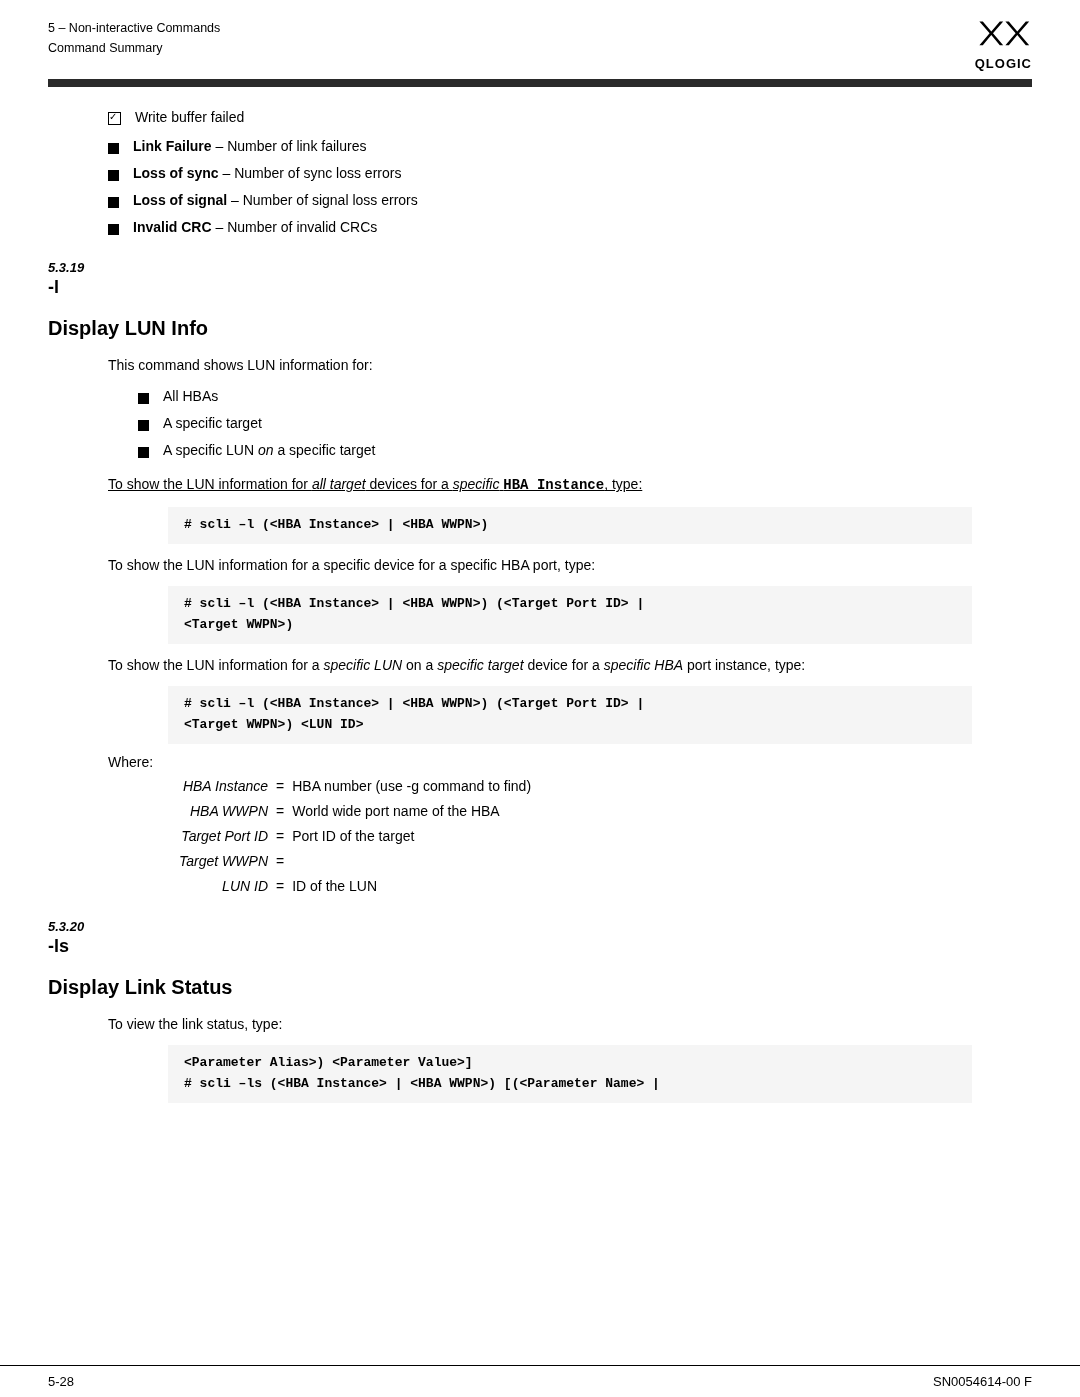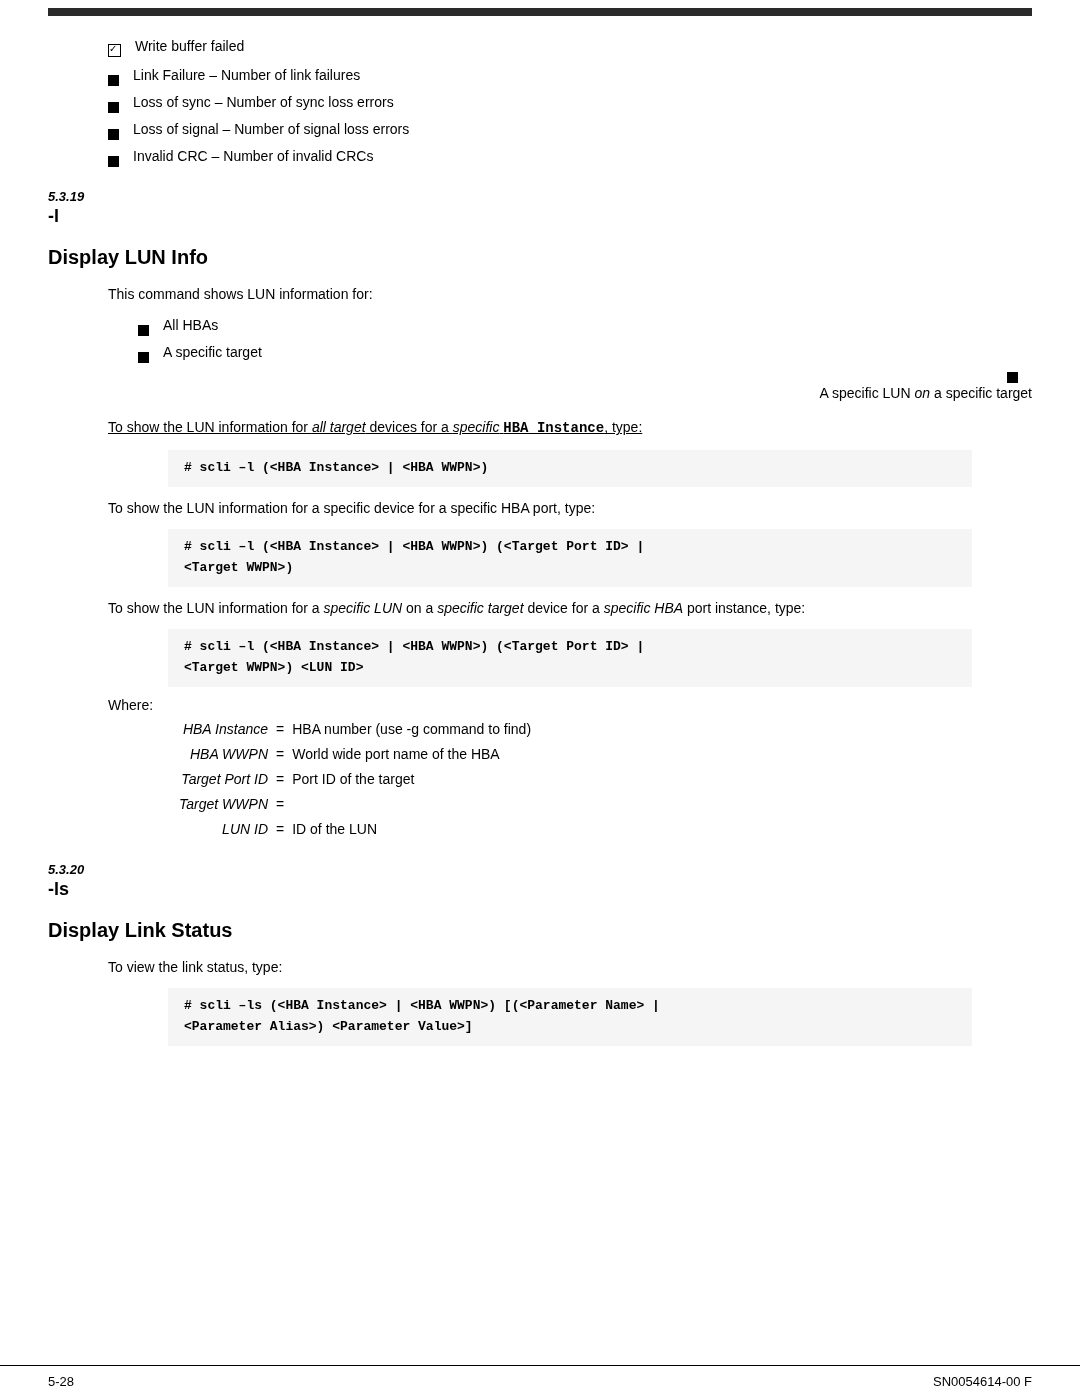--- a/index.html
+++ b/index.html
@@ -56,21 +56,21 @@
     .content {
       padding: 20px 48px 0 48px;
       flex: 1;
     }
     
     .bullet-section {
       margin-bottom: 8px;
     }
     .bullet-item {
       display: flex;
-      align-items: flex-end;
+      align-items: center;
       margin-bottom: 6px;
       padding-left: 60px;
     }
     .square-bullet {
       display: inline-block;
       width: 11px;
       height: 11px;
       background: #000;
       margin-right: 14px;
       margin-top: 3px;
@@ -90,21 +90,21 @@
       content: '✓';
       font-size: 10px;
       position: absolute;
       top: -2px;
       left: 0px;
     }
     .bullet-text {
       font-size: 14px;
       line-height: 1.5;
     }
-    .bold { font-weight: normal; }
+    .bold { font-weight: bold; }
     
     .section-number {
       font-size: 13px;
       font-style: italic;
       font-weight: bold;
       margin-top: 22px;
       margin-bottom: 2px;
     }
     .section-cmd {
       font-size: 18px;
@@ -184,20 +184,39 @@
     code {
       font-family: 'Courier New', Courier, monospace;
       font-weight: bold;
     }
   </style>
 </head>
 <body>
 
 <div class="page-container">
 
+  <div class="header">
+    <div class="header-left">
+      <div>5 – Non-interactive Commands</div>
+      <div>Command Summary</div>
+    </div>
+    <div class="header-right">
+
+      <svg class="logo-icon" viewBox="0 0 56 36" fill="none" xmlns="http://www.w3.org/2000/svg">
+
+        <g fill="#000">
+
+          <path d="M4 4 L16 18 L4 32 L8 32 L18 20 L28 32 L32 32 L20 18 L32 4 L28 4 L18 16 L8 4 Z" transform="translate(0,0) scale(0.85)"></path>
+
+          <path d="M4 4 L16 18 L4 32 L8 32 L18 20 L28 32 L32 32 L20 18 L32 4 L28 4 L18 16 L8 4 Z" transform="translate(26,0) scale(0.85)"></path>
+        </g>
+      </svg>
+      <div class="logo-text">QLOGIC</div>
+    </div>
+  </div>
 
   <div class="top-rule"></div>
 
   <div class="content">
 
     <div class="bullet-section">
       <div class="bullet-item">
         <span class="check-bullet"></span>
         <span class="bullet-text">
           <span>Write buffer failed</span>
@@ -239,21 +258,21 @@
     <div class="body-text">This command shows LUN information for:</div>
 
     <div class="bullet-item" style="padding-left:90px;">
       <span class="square-bullet"></span>
       <span class="bullet-text">All HBAs</span>
     </div>
     <div class="bullet-item" style="padding-left:90px;">
       <span class="square-bullet"></span>
       <span class="bullet-text">A specific target</span>
     </div>
-    <div class="bullet-item" style="padding-left:90px; margin-bottom:12px;flex-direction:column;">
+    <div class="bullet-item" style="padding-left:90px; margin-bottom:12px;">
       <span class="square-bullet"></span>
       <span class="bullet-text">A specific LUN <em>on</em> a specific target</span>
     </div>
 
     <div class="body-text-noindent" style="padding-left:60px;text-decoration:underline;">
       To show the LUN information for <em>all target</em> devices for a <em>specific</em> <code>HBA Instance</code>, type:
     </div>
 
     <div class="code-block">
       <span># scli –l (&lt;HBA Instance&gt; | &lt;HBA WWPN&gt;)</span>
@@ -305,22 +324,22 @@
       </div>
     </div>
 
     <div class="section-number">5.3.20</div>
     <div class="section-cmd">-ls</div>
     <div class="section-title">Display Link Status</div>
 
     <div class="body-text">To view the link status, type:</div>
 
     <div class="code-block">
+      <div>&lt;Parameter Alias&gt;) &lt;Parameter Value&gt;]</div>
       <div># scli –ls (&lt;HBA Instance&gt; | &lt;HBA WWPN&gt;) [(&lt;Parameter Name&gt; |</div>
-      <div>&lt;Parameter Alias&gt;) &lt;Parameter Value&gt;]</div>
     </div>
 
   </div>
 
   <div class="footer">
     <span>5-28</span>
     <span>SN0054614-00  F</span>
   </div>
 </div>
 

